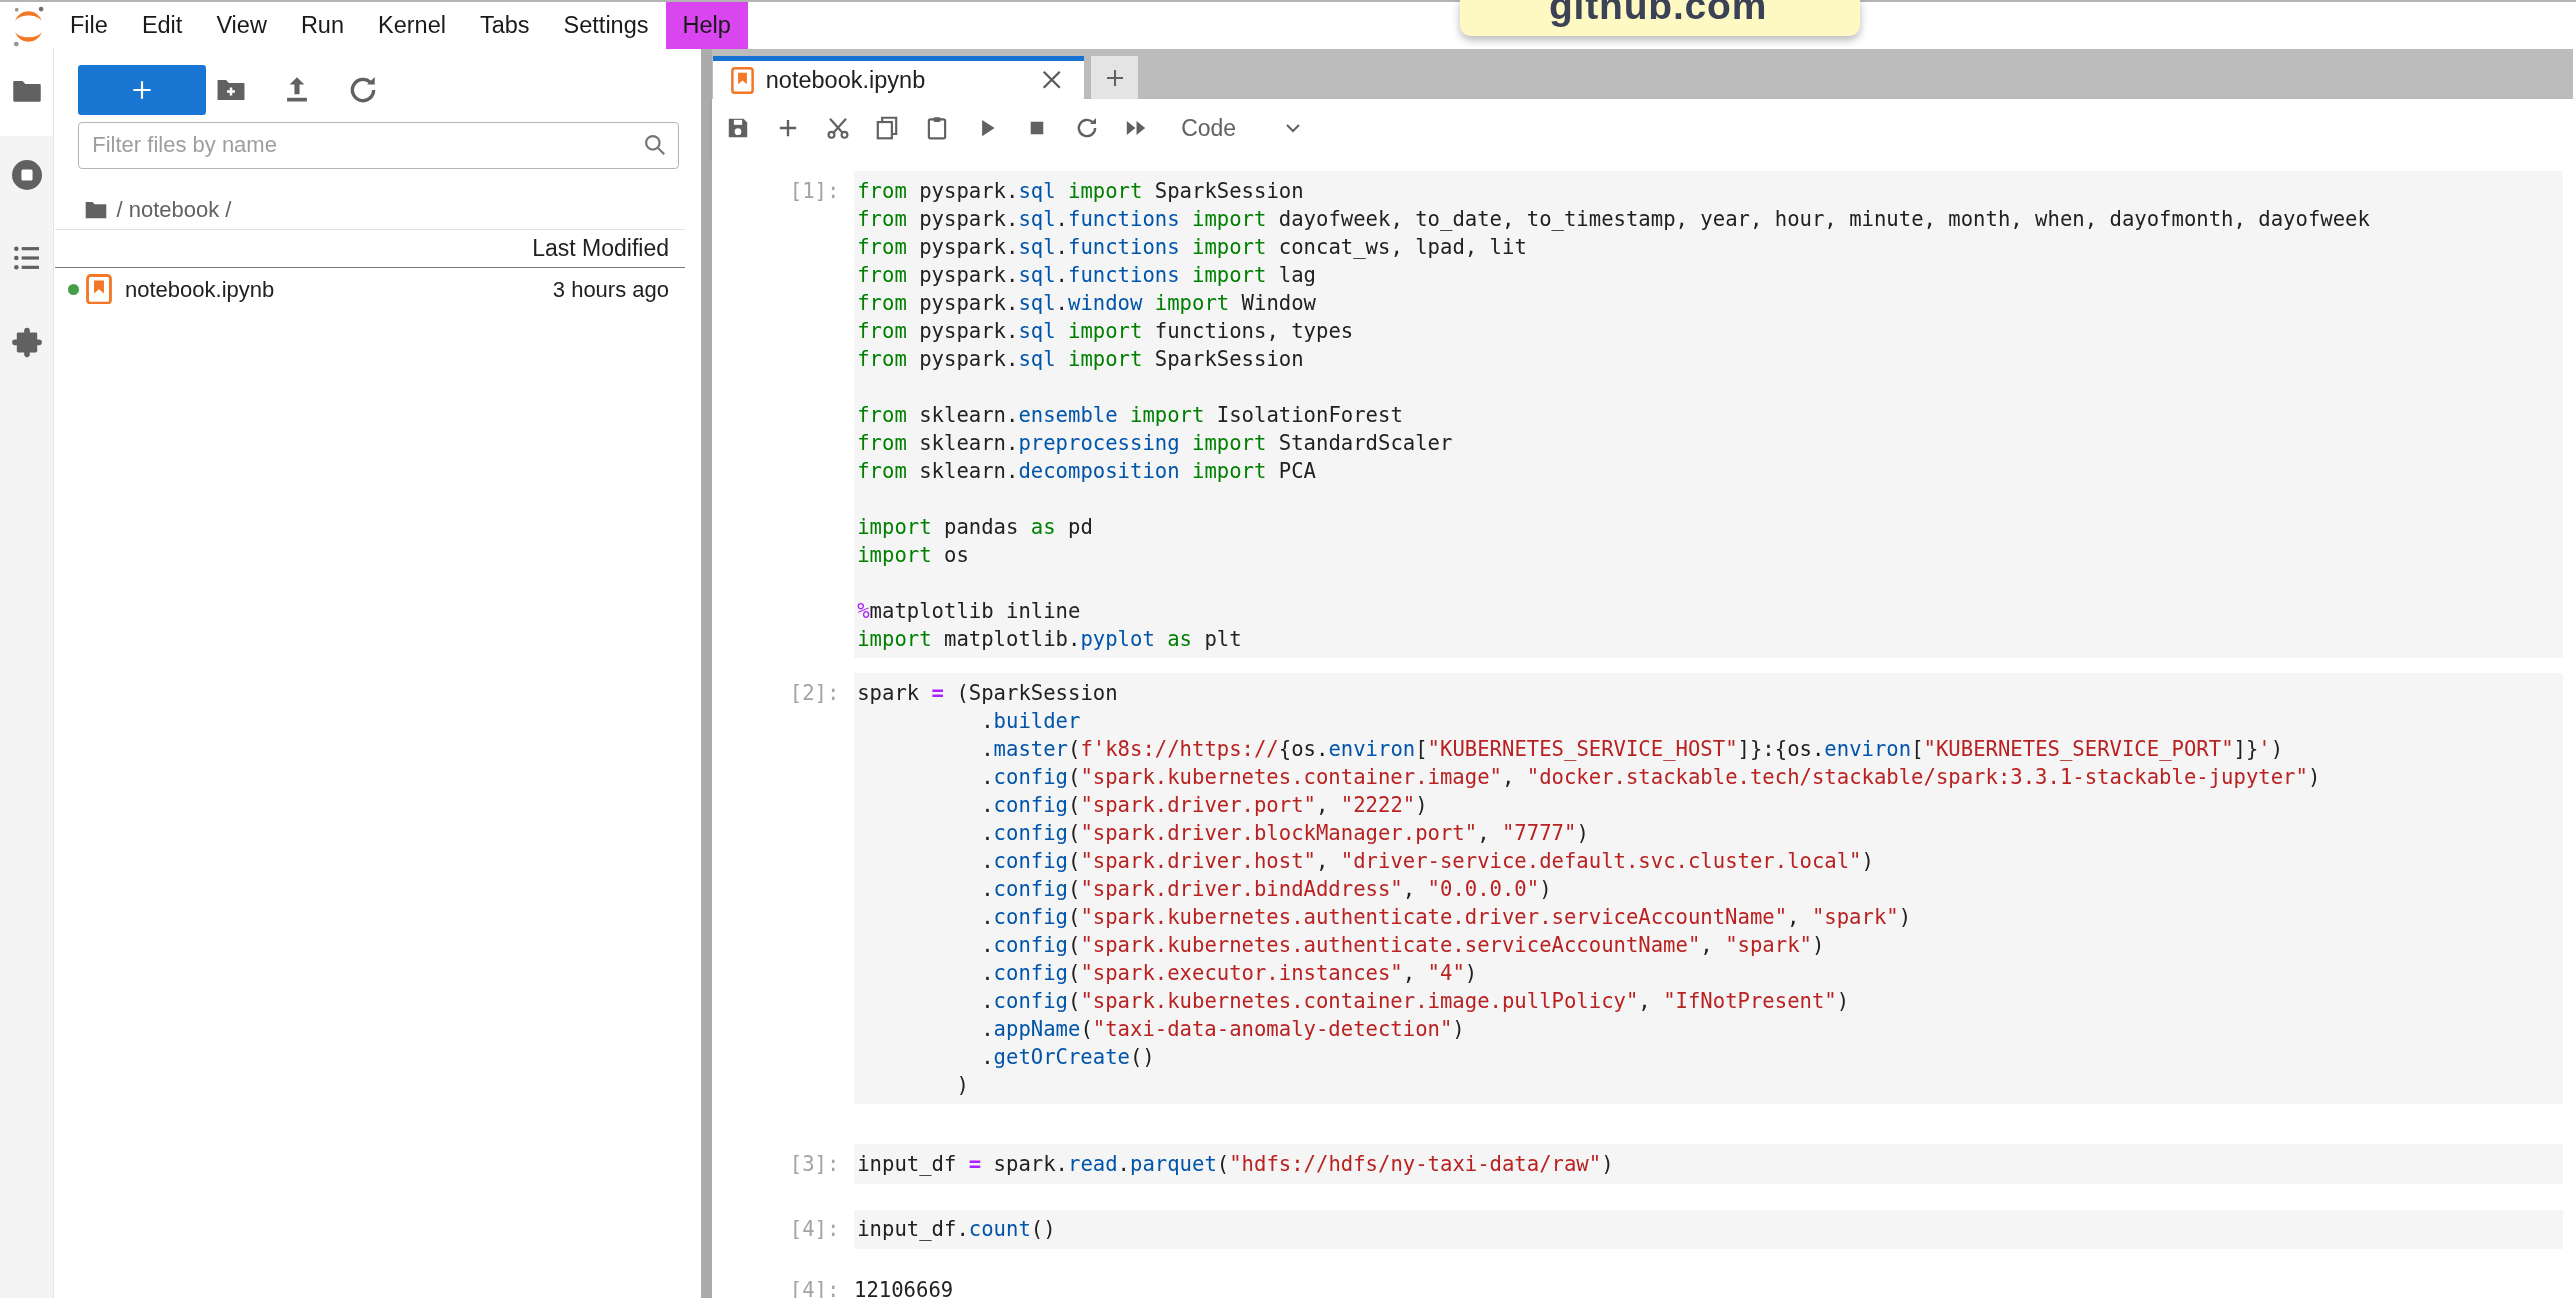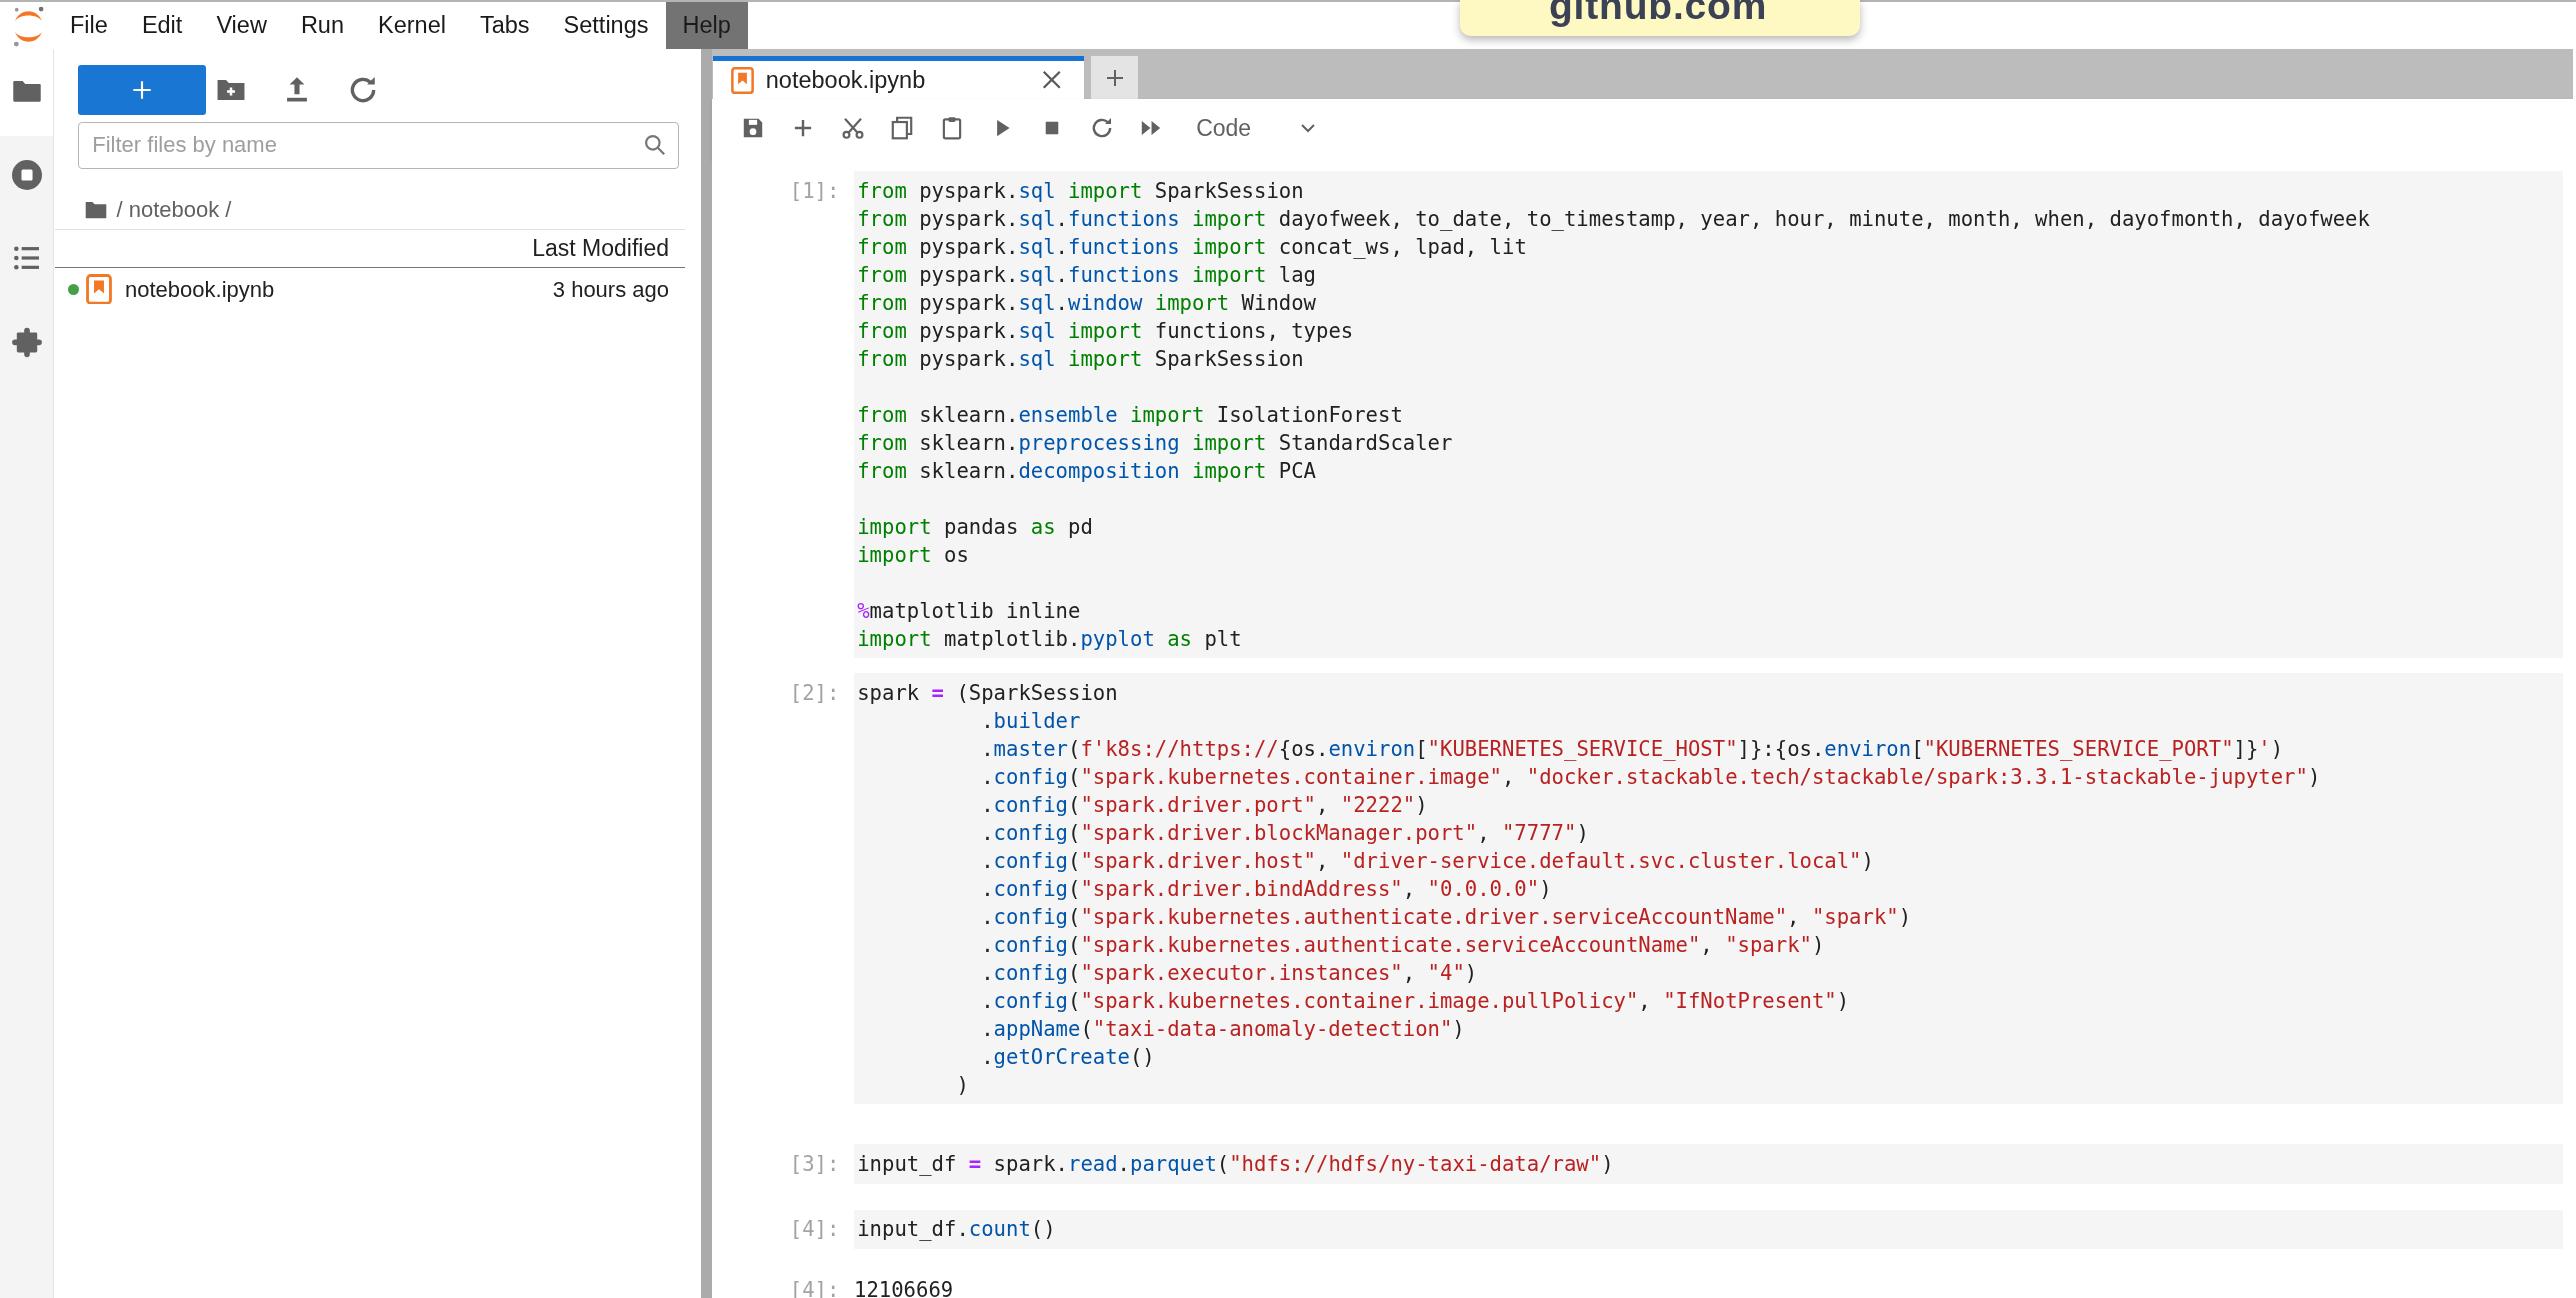--- a/index.html
+++ b/index.html
@@ -5,21 +5,21 @@
   html,body{margin:0;padding:0;background:#fff;}
   #app{position:relative;width:2576px;height:1299px;background:#fff;overflow:hidden;
        font-family:"Liberation Sans",sans-serif;color:#212121;}
   .topline{position:absolute;left:0;top:0;width:100%;height:1.6px;background:#b4b4b4;}
 
   
   .menubar{position:absolute;left:0;top:1.6px;width:100%;height:47px;background:#fff;display:flex;align-items:center;}
   .logo{position:absolute;left:9.7px;top:3.2px;width:37px;height:40px;}
   .menu-items{display:flex;margin-left:53px;height:47px;}
   .menu-item{padding:0 17px;line-height:47px;font-size:23.5px;color:#1a1a1a;cursor:default;}
-  .menu-item.active{background:#737373;text-align:center;}
+  .menu-item.active{background:#d946ef;text-align:center;}
 
   
   .popup{position:absolute;left:1460px;top:0;width:400px;height:36px;background:#fef9c3;
          border-radius:0 0 11.3px 11.3px;box-shadow:0 3.2px 8px rgba(0,0,0,.28);overflow:hidden;z-index:50;}
   .popup-text{position:absolute;left:89px;top:-16px;font-size:39px;font-weight:600;color:#3b4256;letter-spacing:0.8px;}
 
   
   .activitybar{position:absolute;left:0;top:49px;width:53px;height:1250px;background:#f4f4f4;border-right:1.6px solid #e4e4e4;}
   .activitybar .active-seg{position:absolute;left:0;top:0;width:53px;height:87px;background:#fff;}
   .abar-icon{position:absolute;left:10.5px;width:32px;height:32px;color:#616161;}
@@ -57,21 +57,21 @@
   .tabbar{position:absolute;left:0;top:0;width:1861px;height:50px;background:#bcbcbc;}
   .tab{position:absolute;left:0.8px;top:7.3px;width:371px;height:43px;background:#fff;}
   .tab .blue-top{position:absolute;left:0;top:0;width:100%;height:4.9px;background:#1673d1;}
   .tab .tabicon{position:absolute;left:18px;top:10.5px;width:23px;height:27.5px;}
   .tab .tablabel{position:absolute;left:53px;top:4.9px;height:38px;line-height:38px;font-size:23.5px;color:#212121;}
   .tab .closex{position:absolute;right:18px;top:9.7px;width:27.5px;height:27.5px;color:#5a5a5a;}
   .addtab{position:absolute;left:379px;top:7.3px;width:47px;height:43px;background:#e4e4e4;display:flex;align-items:center;justify-content:center;color:#616161;}
   .addtab svg{width:24px;height:24px;}
 
   .nbtoolbar{position:absolute;left:0;top:50px;width:100%;height:60px;background:#fff;border-bottom:2.4px solid #b5b5b5;
-             box-shadow:0 2.4px 4px rgba(0,0,0,.10);display:flex;align-items:center;padding-left:23px;box-sizing:border-box;}
+             box-shadow:0 2.4px 4px rgba(0,0,0,.10);display:flex;align-items:center;padding-left:8px;box-sizing:border-box;}
   .tbtn{width:36px;height:36px;margin-right:13.8px;display:flex;align-items:center;justify-content:center;color:#616161;}
   .tbtn svg{width:26px;height:26px;display:block;}
   .celltype{margin-left:13px;font-size:23px;color:#616161;}
   .tb-chevron{margin-left:45px;width:24px;height:24px;color:#616161;}
 
   
   .nbcontent{position:absolute;left:0;top:99px;right:0;bottom:0;background:#fff;overflow:hidden;padding-top:0;}
   .cell{display:flex;align-items:flex-start;}
   .cell:nth-of-type(1){margin-top:23px;}
   .cell:nth-of-type(2){margin-top:14.6px;}

